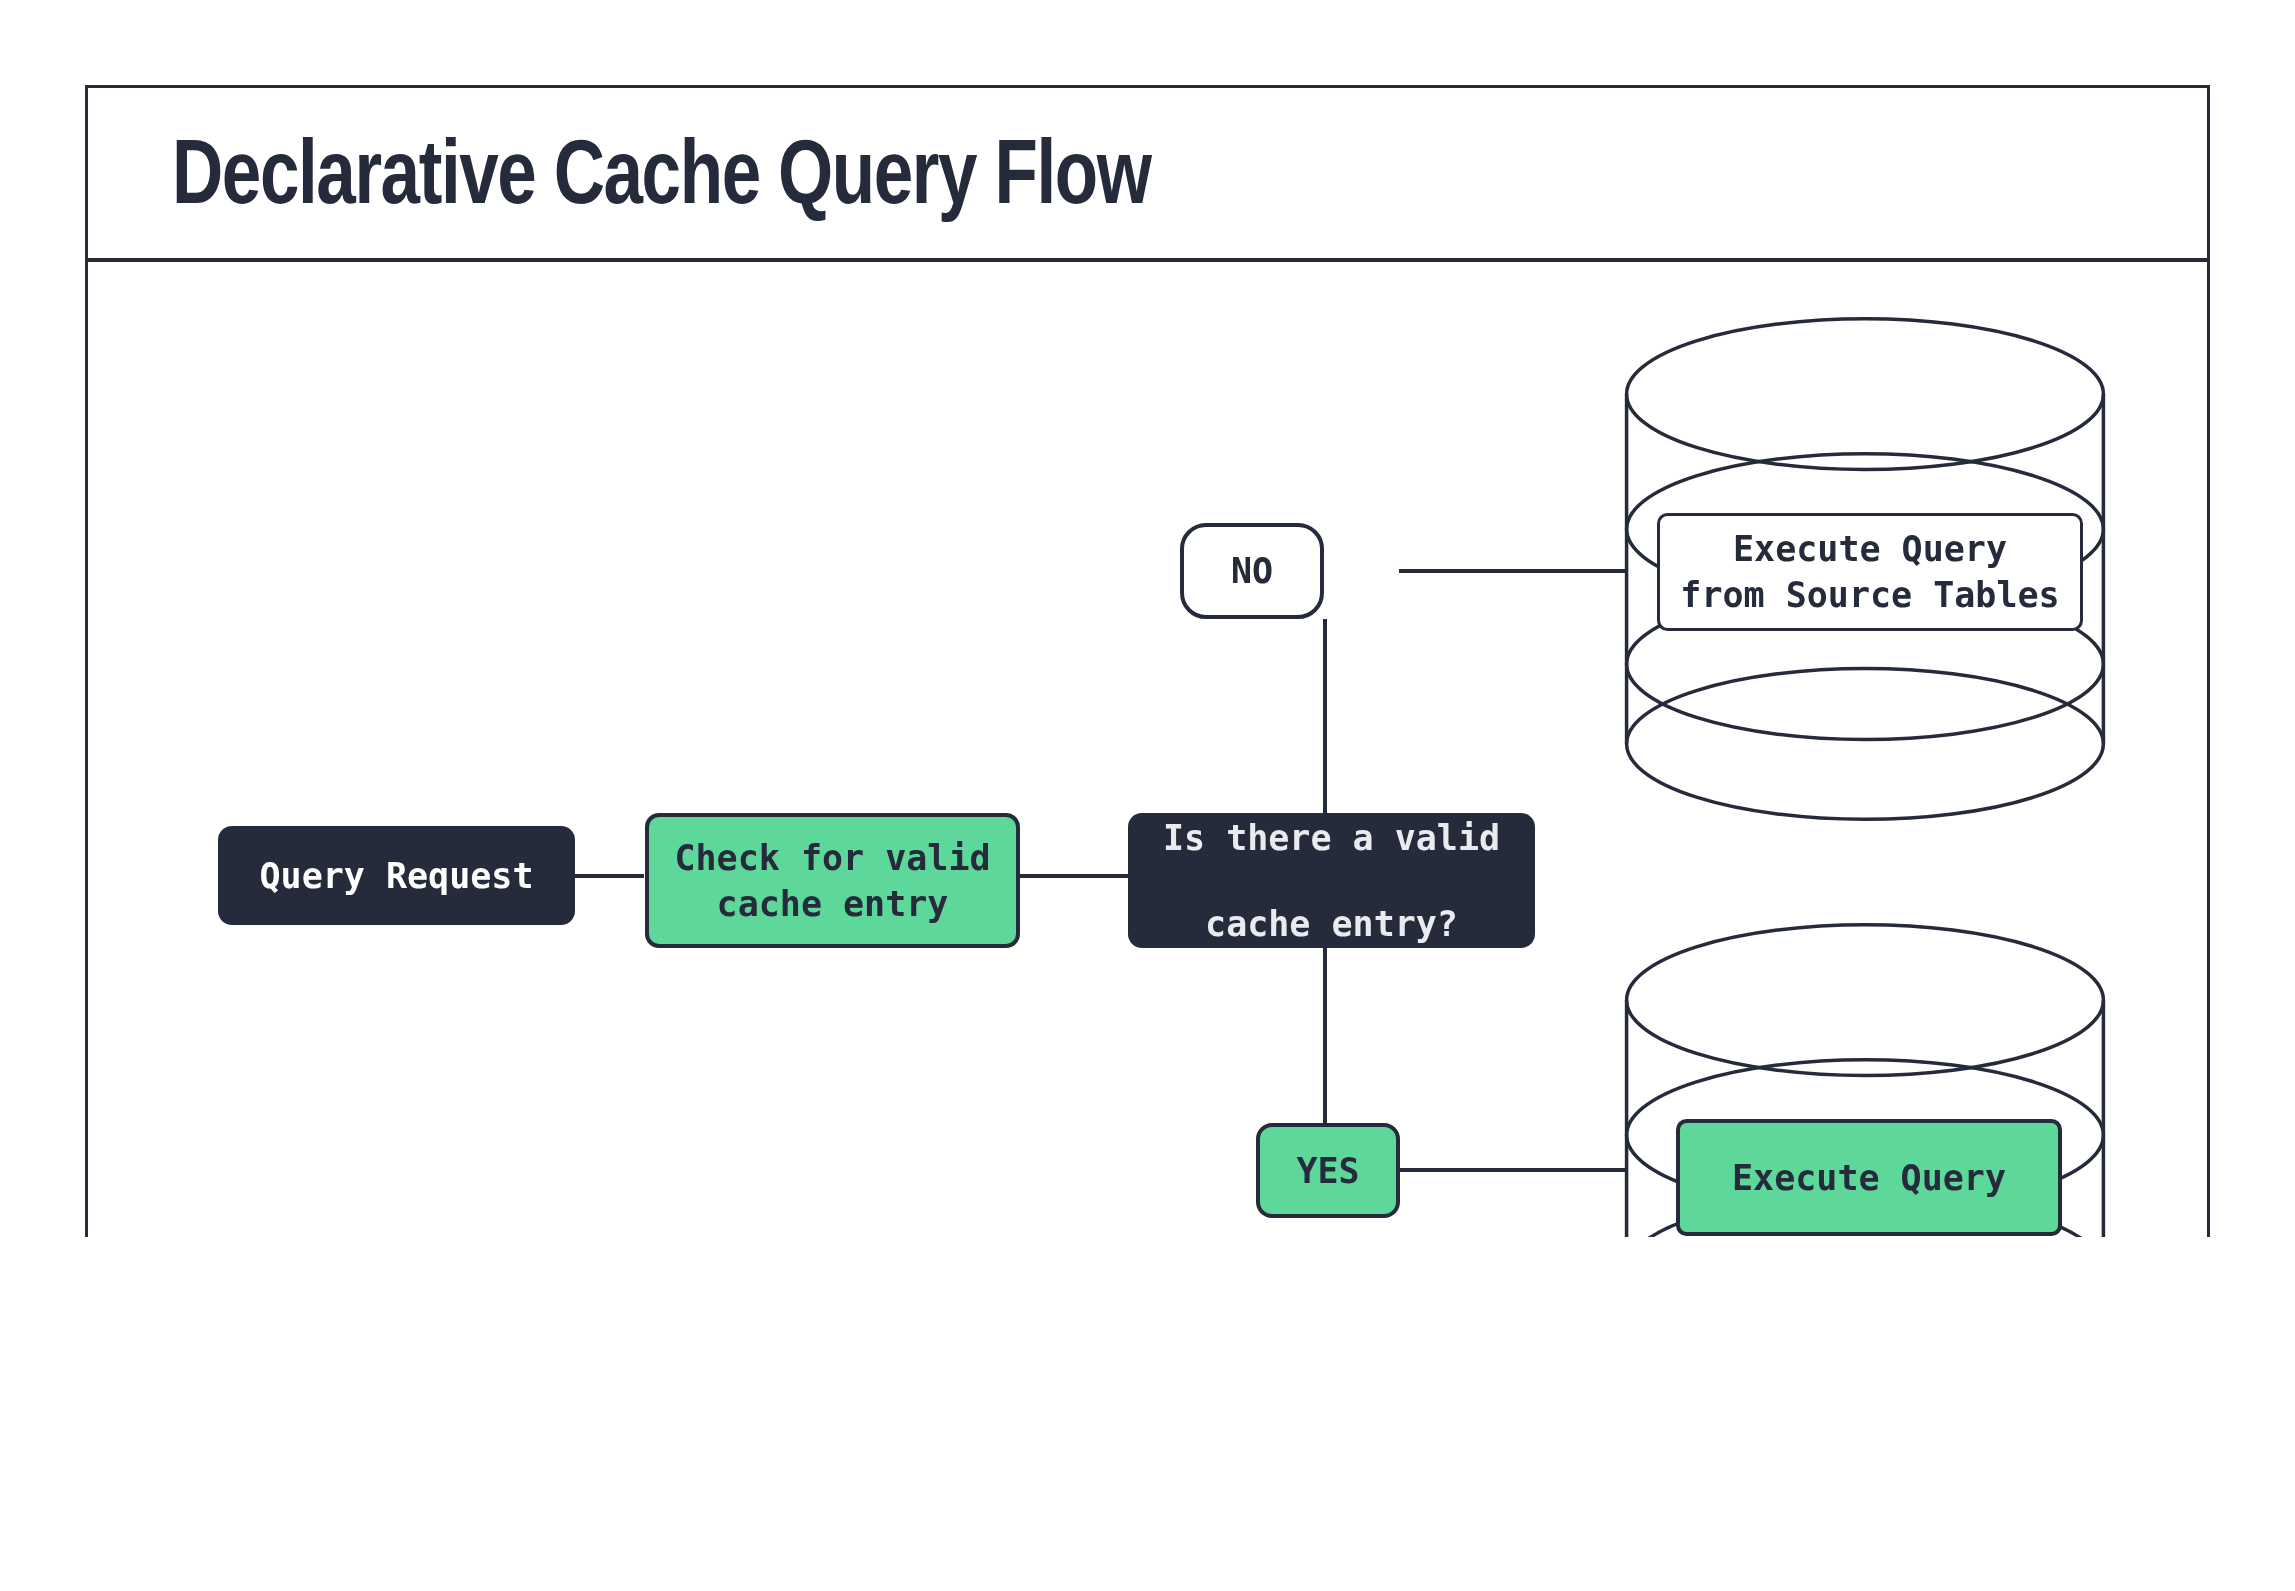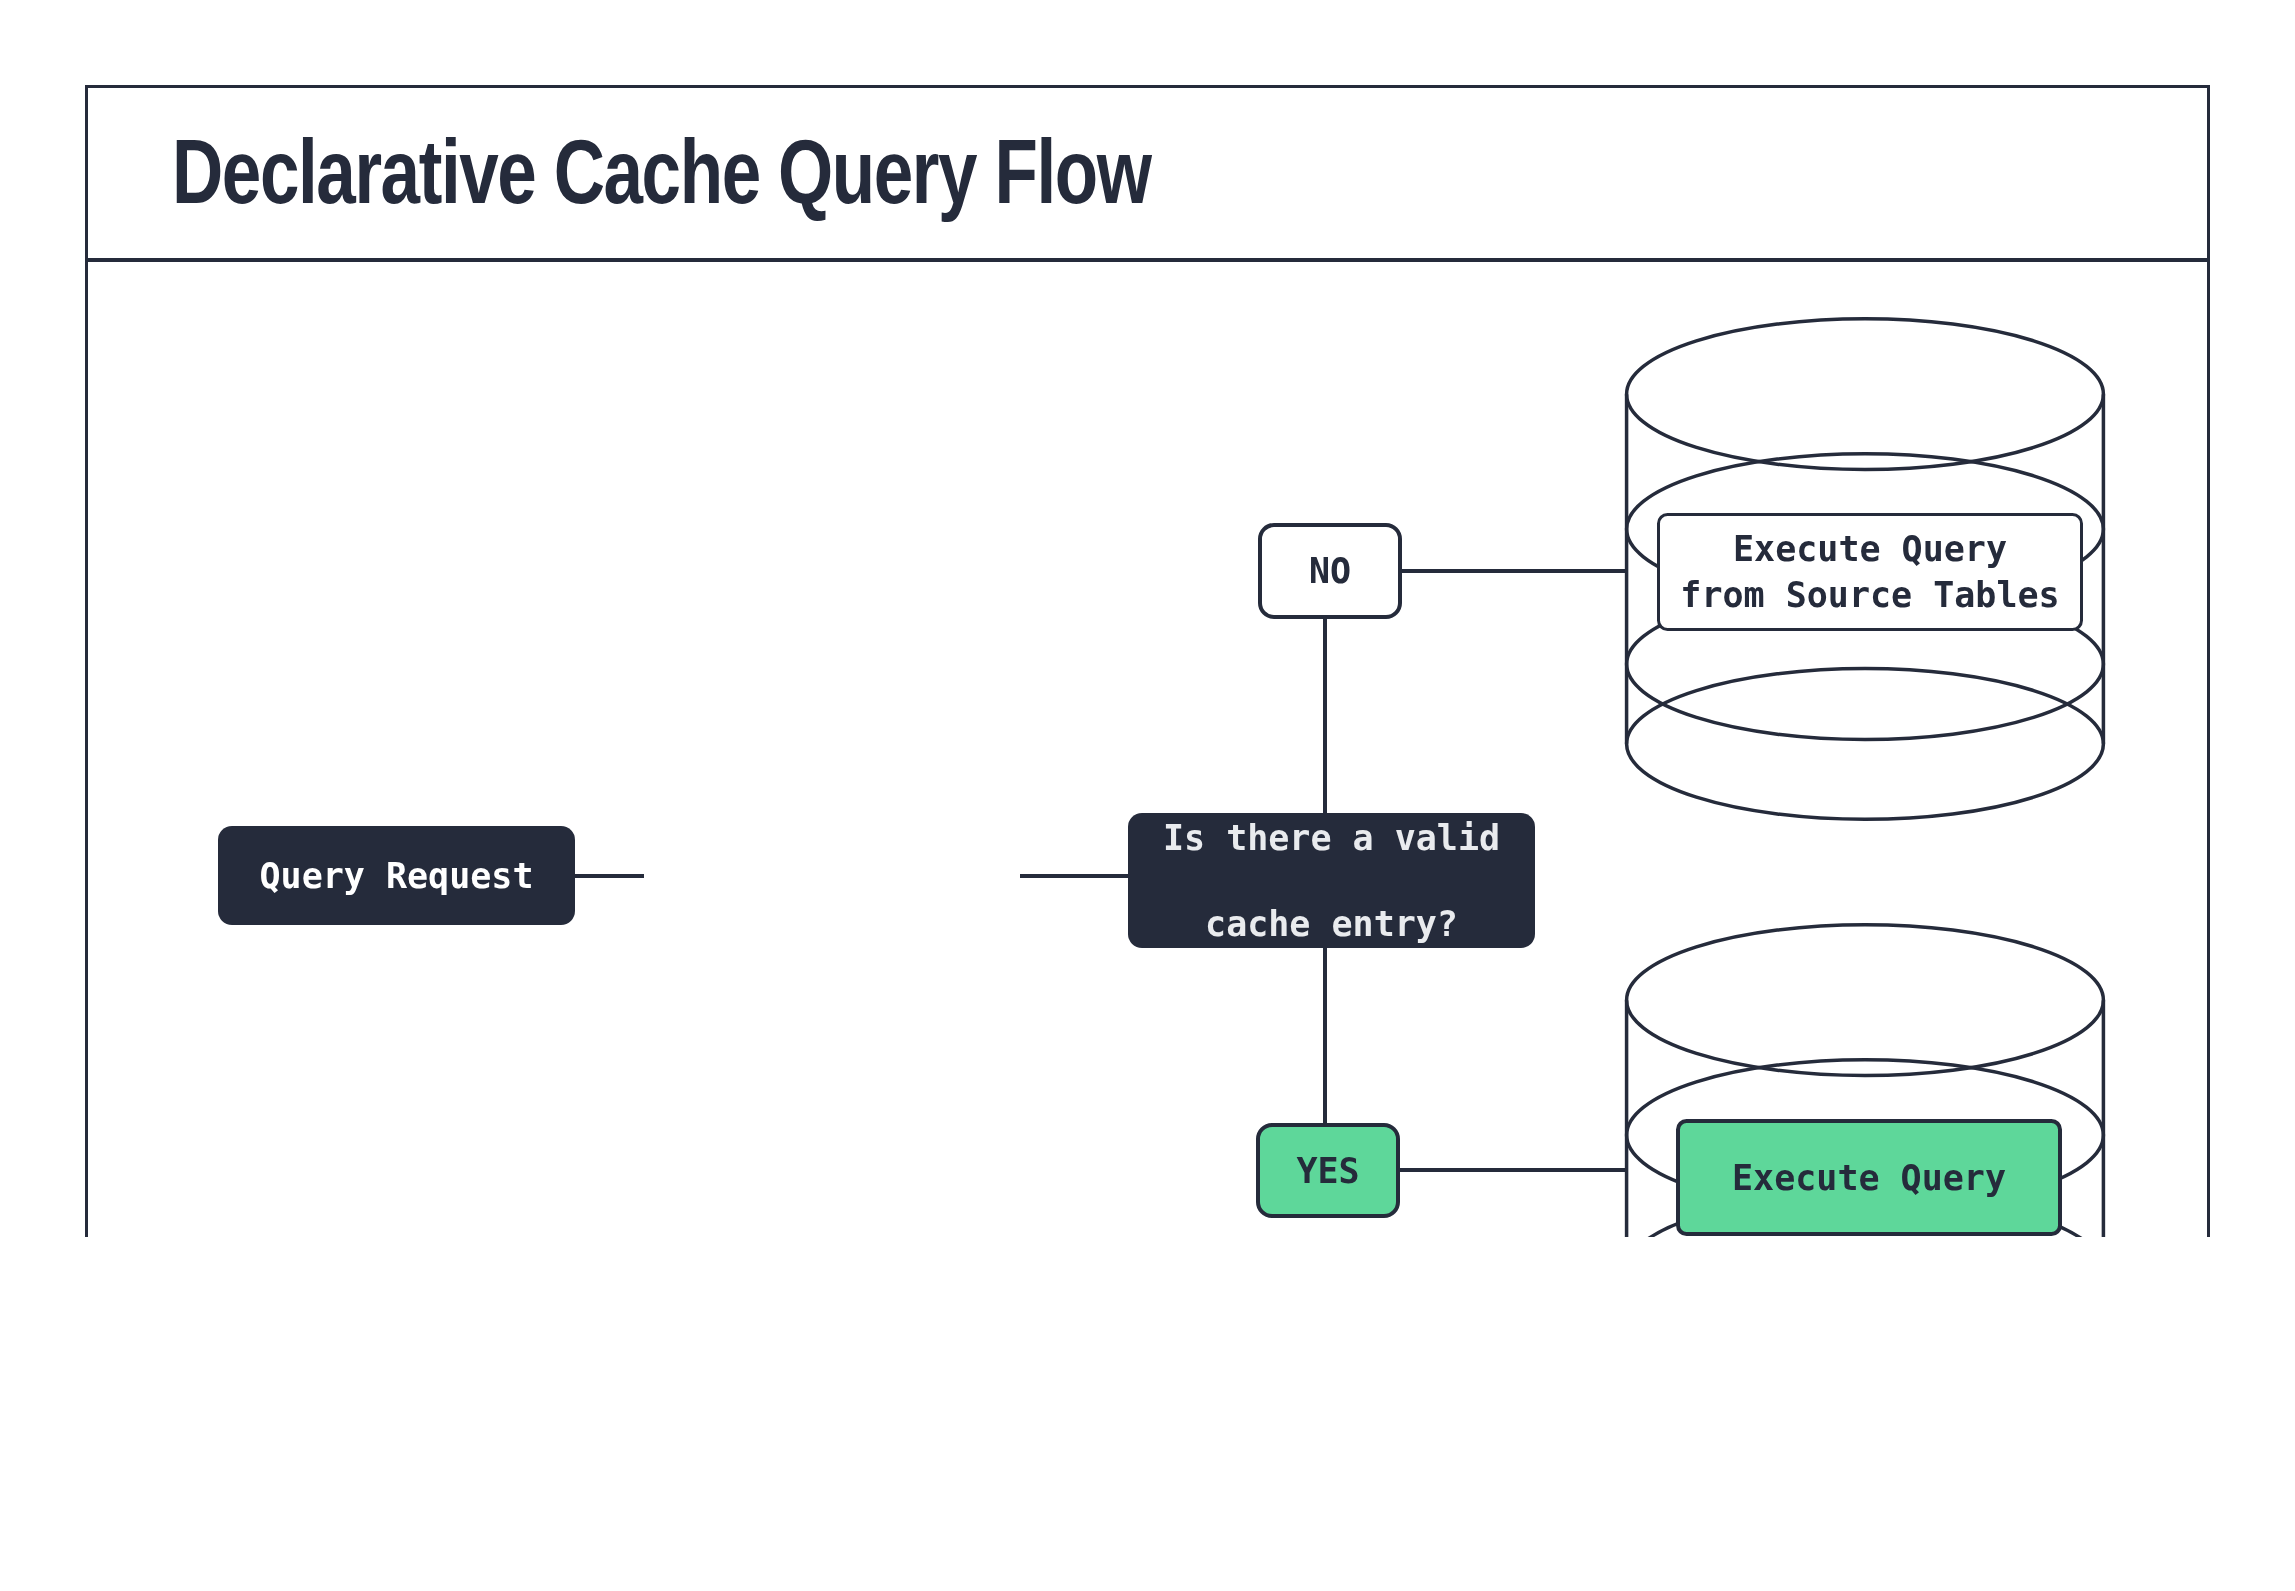--- a/index.html
+++ b/index.html
@@ -63,21 +63,21 @@
   .node-dark   { background: var(--ink); color: #FFFFFF; border-radius: 14px; margin-left: 40px; }
   .node-dark2  { background: var(--ink); color: var(--text_light); border-radius: 14px; }
   .node-green  { background: var(--green); color: var(--ink); border: 4.4px solid var(--ink); border-radius: 14px; }
   .node-white  { background: var(--paper); color: var(--ink); border: 4.4px solid var(--ink); border-radius: 14px; }
   .node-white-thin { background: var(--paper); color: var(--ink); border: 3.5px solid var(--ink); border-radius: 10.5px; }
   .node-green-thin { background: var(--green); color: var(--ink); border: 4.4px solid var(--ink); border-radius: 10.5px; }
 
   #query-request { left: 178px; top: 826px; width: 357px; height: 99px; }
   #check-cache   { left: 645px; top: 813px; width: 375px; height: 135px; }
   #decision      { left: 1128px; top: 813px; width: 407px; height: 135px; gap: 40px; }
-  #no-box        { left: 1258px; top: 523px; width: 144px; height: 96px; border-radius: 16px; }
+  #no-box        { left: 1180px; top: 523px; width: 144px; height: 96px; border-radius: 26px; }
   #yes-box       { left: 1256px; top: 1123px; width: 144px; height: 95px; border-radius: 16px; }
   #source-label  { left: 1657px; top: 513px; width: 426px; height: 118px; }
   #cache-label   { left: 1676px; top: 1119px; width: 386px; height: 117px; }
 
   .connector { position: absolute; background: var(--ink); }
   #c-query-check    { left: 534px;  top: 874px;  width: 110px; height: 4.4px; }
   #c-check-decision { left: 1020px; top: 874px;  width: 109px; height: 4.4px; }
   #c-decision-no    { left: 1323px; top: 619px;  width: 4.4px;   height: 195px; }
   #c-no-sourcedb    { left: 1399px; top: 569px;  width: 227px; height: 4.4px; }
   #c-decision-yes   { left: 1323px; top: 948px; width: 4.4px;   height: 175px; }
@@ -125,20 +125,24 @@
       <ellipse cx="276" cy="396" rx="272" ry="86"></ellipse>
       <ellipse cx="276" cy="242" rx="272" ry="86"></ellipse>
       <ellipse cx="276" cy="88" rx="272" ry="86"></ellipse>
     </svg>
   </div>
 
   <div class="node node-dark" id="query-request">
     <span>Query Request</span>
   </div>
 
+  <div class="node node-green" id="check-cache">
+    <span>Check for valid</span>
+    <span>cache entry</span>
+  </div>
 
   <div class="node node-dark2" id="decision">
     <span>Is there a valid</span>
     <span>cache entry?</span>
   </div>
 
   <div class="node node-white" id="no-box">
     <span>NO</span>
   </div>
 

